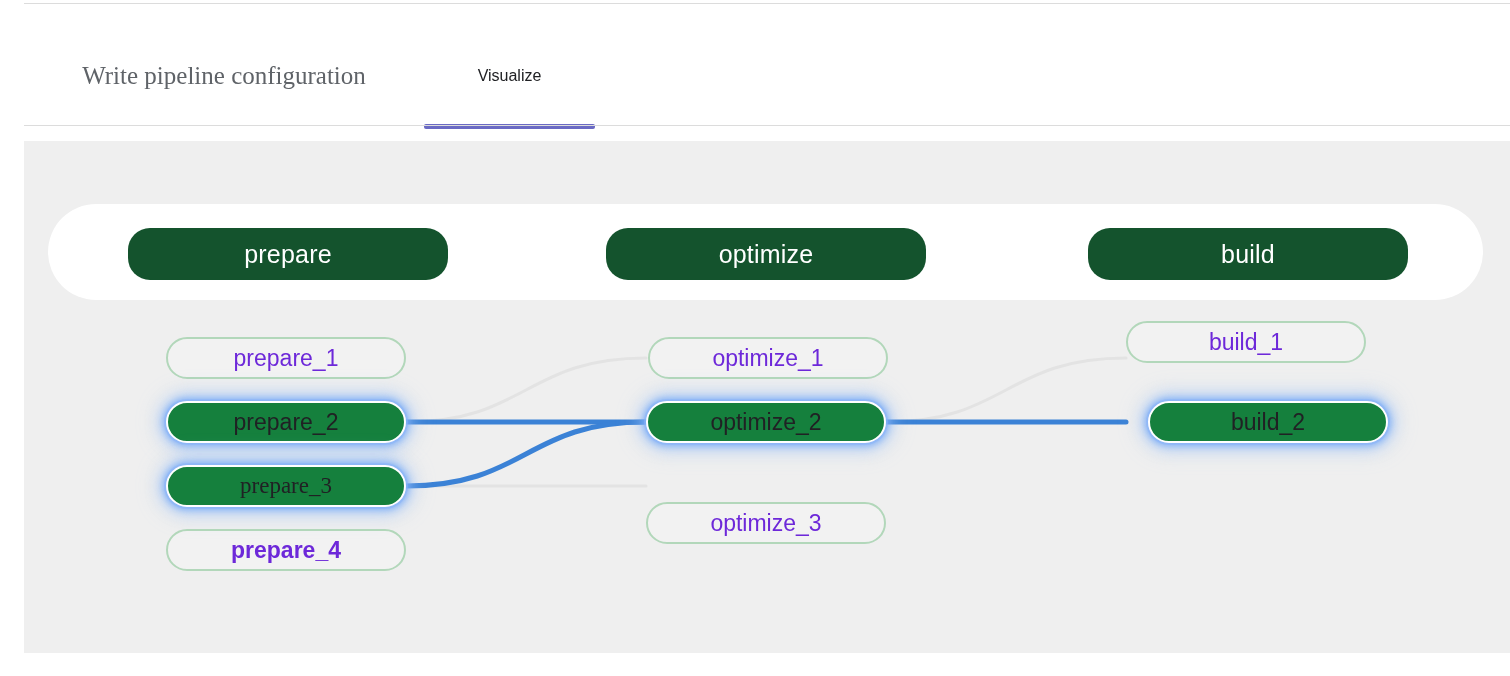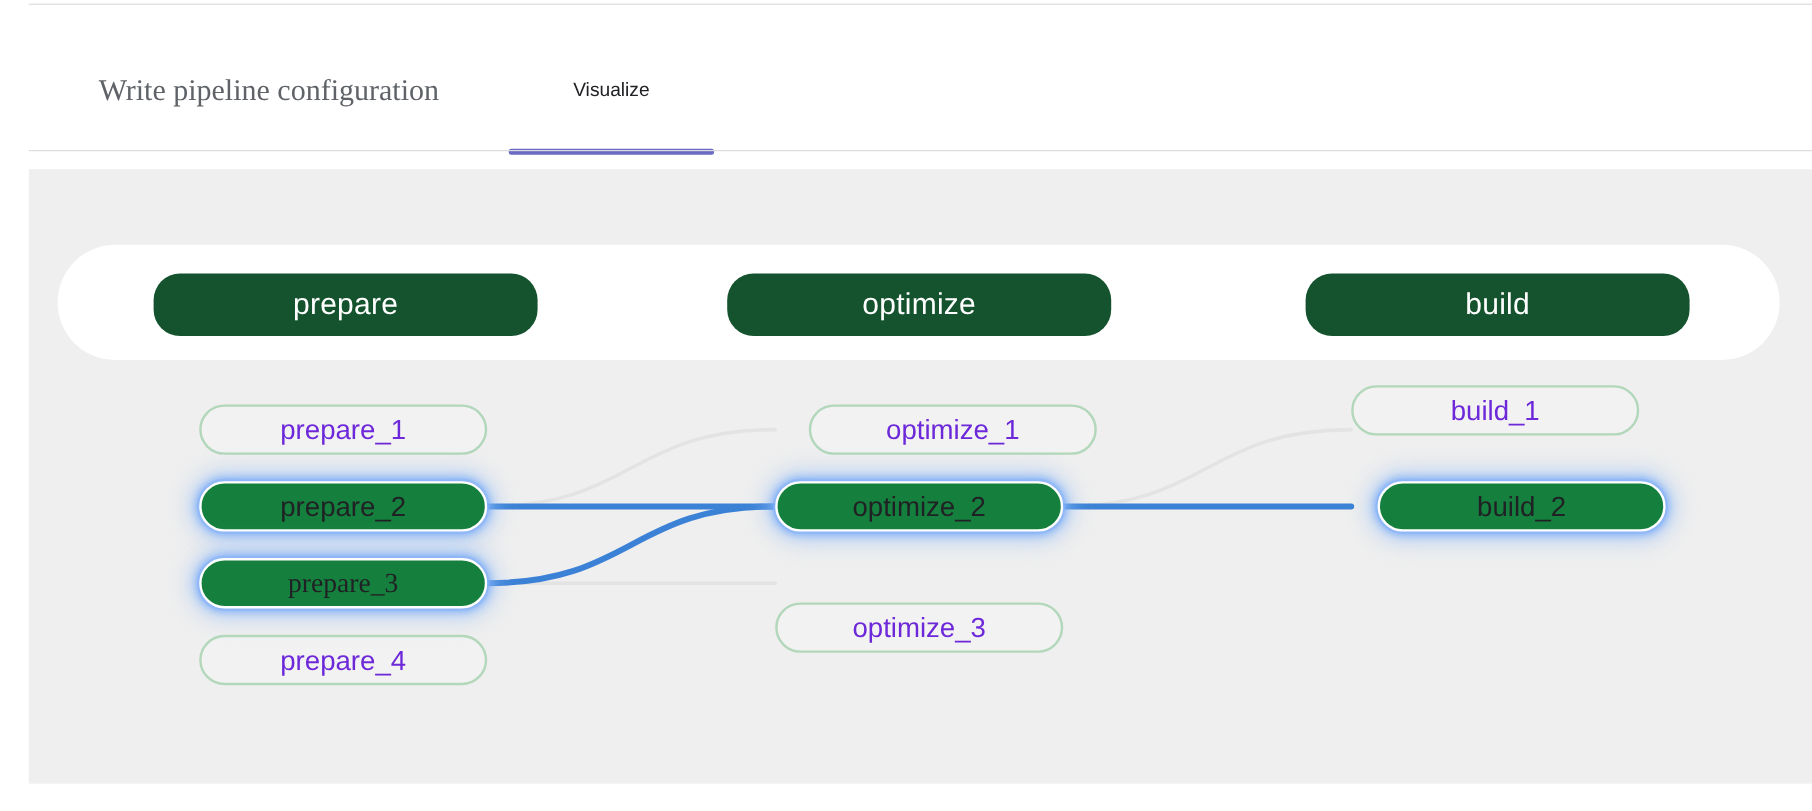--- a/index.html
+++ b/index.html
@@ -209,24 +209,24 @@
   <div id="nodes-layer">
       <div class="node dim" style="left: 142px; top: 196px;">
         <span>prepare_1</span>
       </div>
       <div class="node active" style="left: 142px; top: 260px;">
         <span>prepare_2</span>
       </div>
       <div class="node active" style="left: 142px; top: 324px; font-family: Liberation Serif, serif;">
         <span>prepare_3</span>
       </div>
-      <div class="node dim" style="left: 142px; top: 388px;">
+      <div class="node dim" style="left: 142px; top: 388px; font-weight: bold;">
         <span>prepare_4</span>
       </div>
-      <div class="node dim" style="left: 650px; top: 196px;">
+      <div class="node dim" style="left: 624px; top: 196px;">
         <span>optimize_1</span>
       </div>
       <div class="node active" style="left: 622px; top: 260px;">
         <span>optimize_2</span>
       </div>
       <div class="node dim" style="left: 622px; top: 324px; margin-top: 37px;">
         <span>optimize_3</span>
       </div>
       <div class="node dim" style="left: 1102px; top: 180px;">
         <span>build_1</span>

